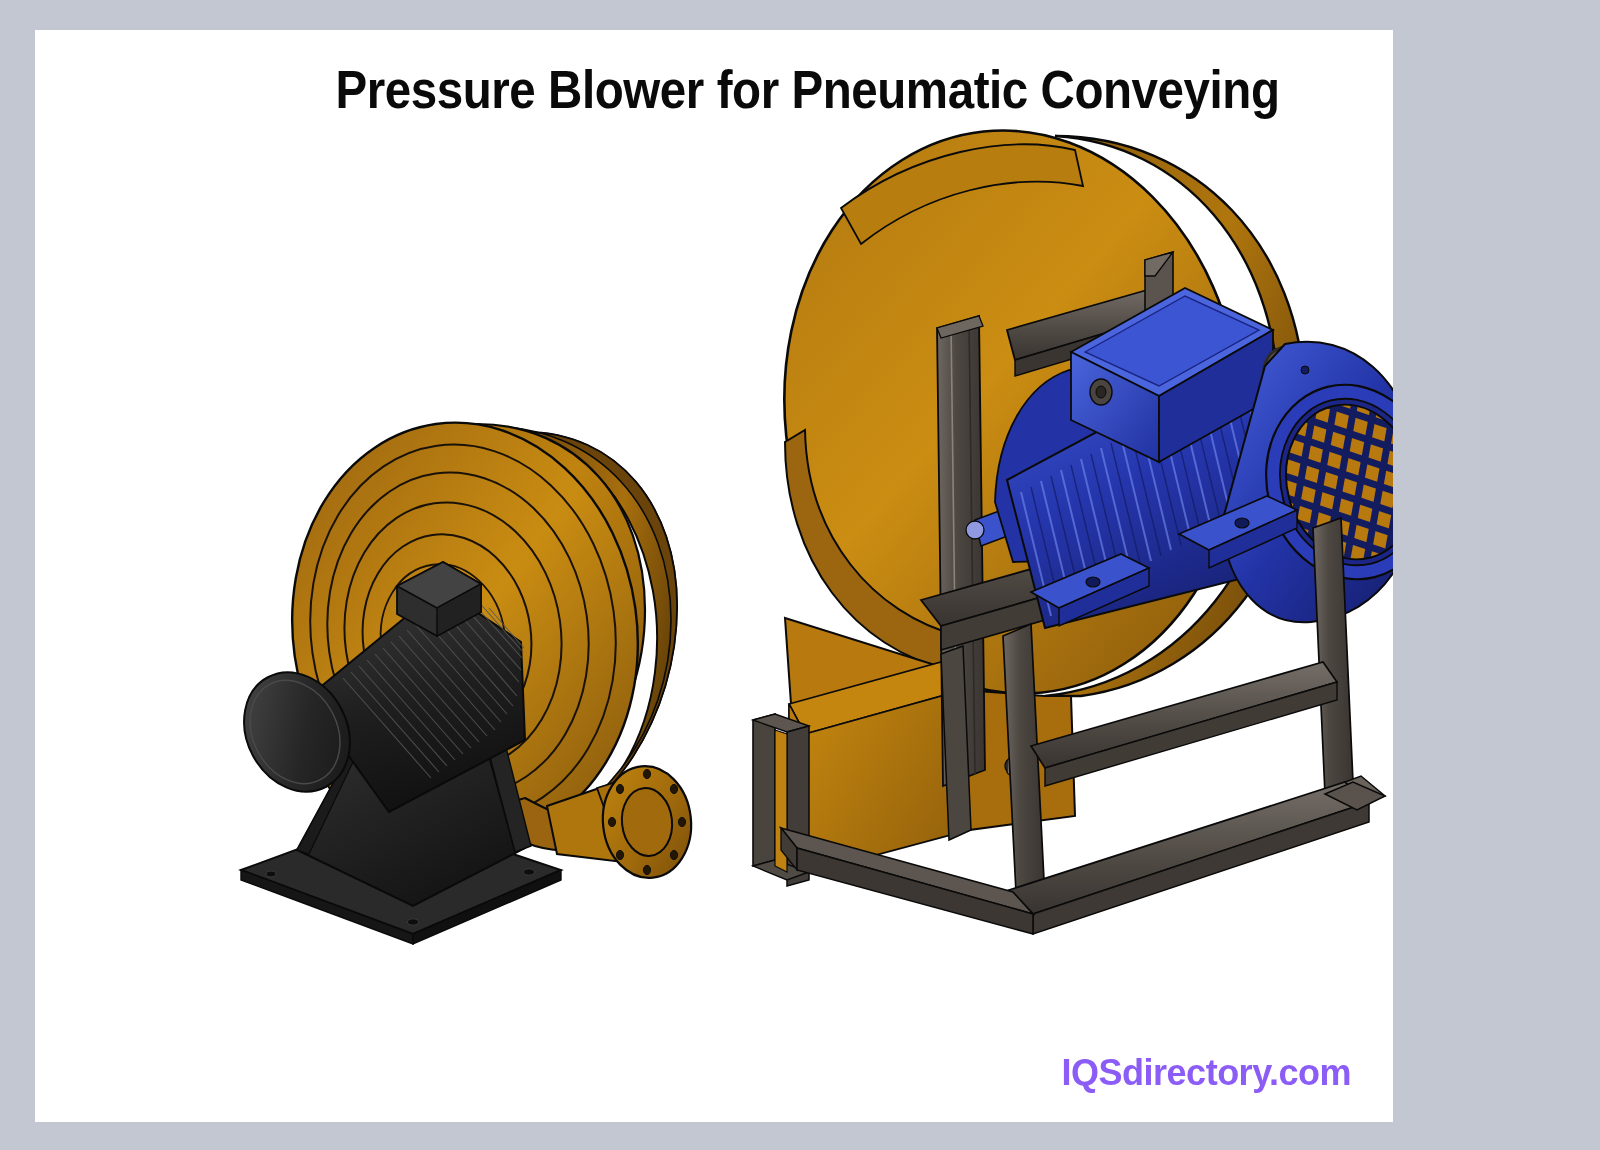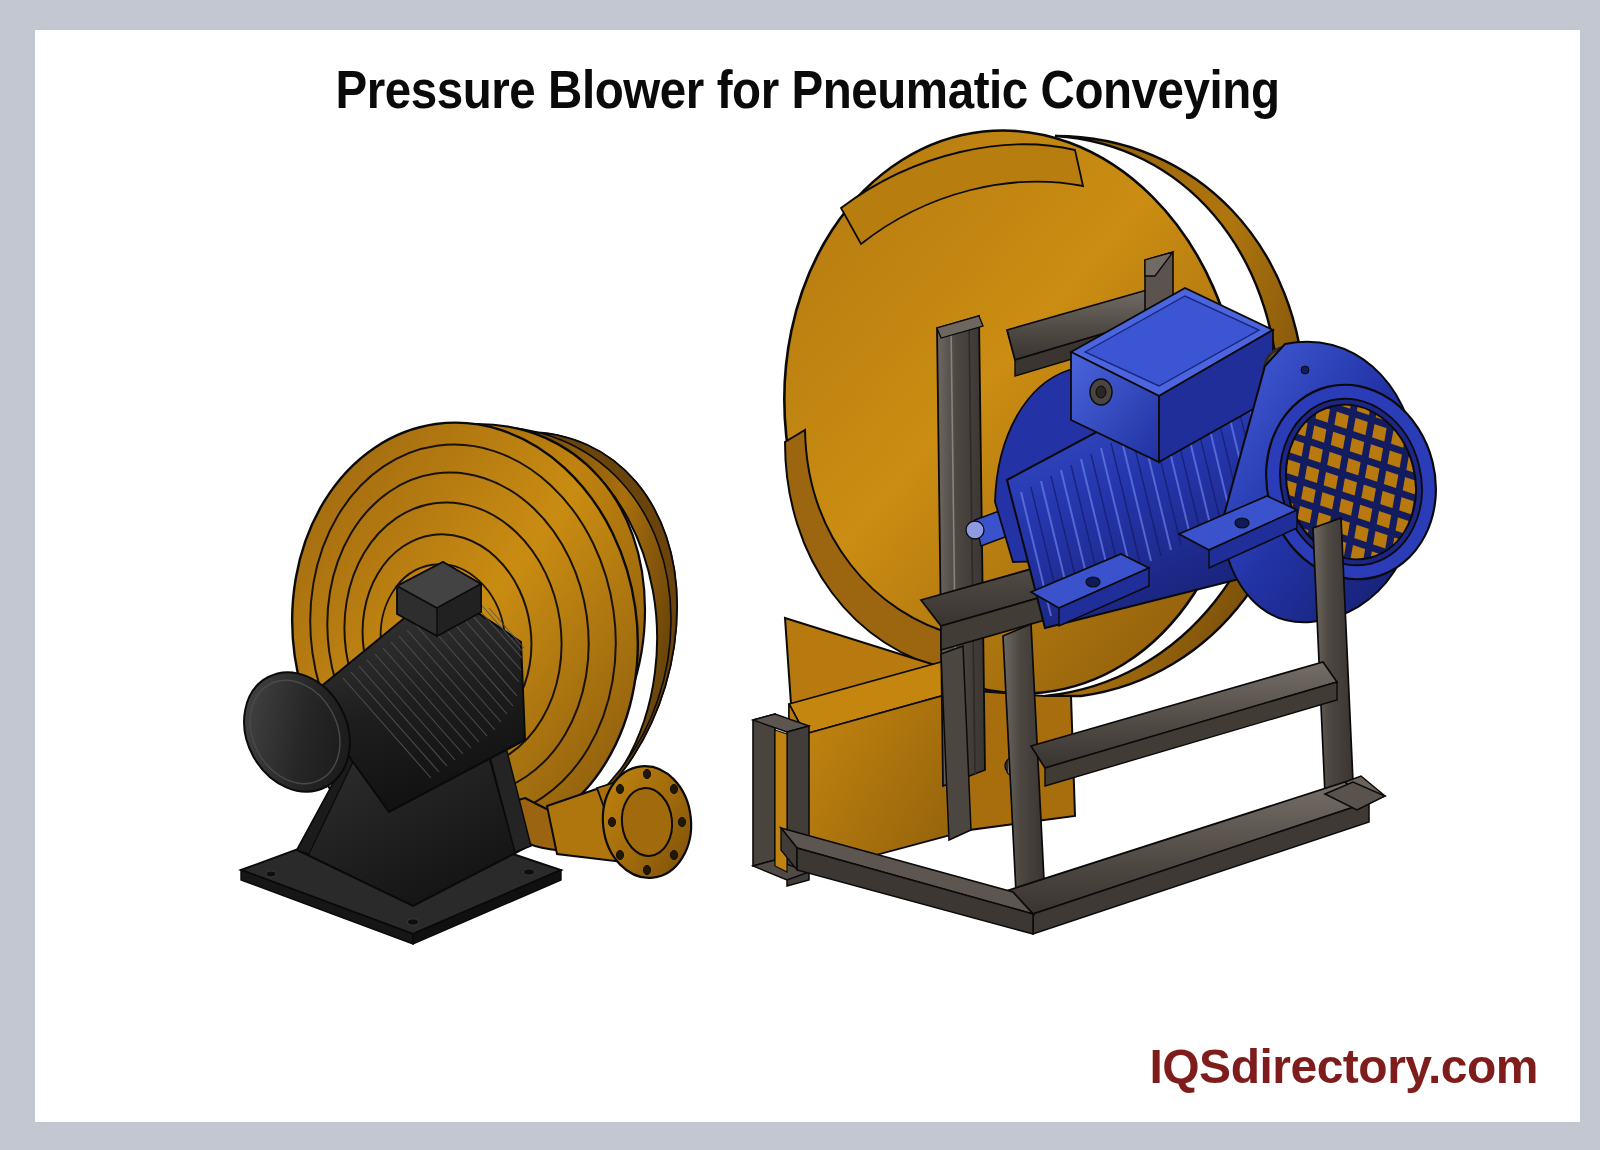--- a/index.html
+++ b/index.html
@@ -18,21 +18,21 @@
     position: relative;
     width: 1600px;
     height: 1150px;
     background: #c3c7d2;
   }
 
   #canvas {
     position: absolute;
     left: 35px;
     top: 30px;
-    width: 1545px;
+    width: 1358px;
     height: 1092px;
     background: #ffffff;
     overflow: hidden;
   }
 
   #title {
     position: absolute;
     left: 0;
     top: 28px;
     width: 1545px;
@@ -46,22 +46,22 @@
     transform-origin: 50% 50%;
     white-space: nowrap;
   }
 
   #watermark {
     position: absolute;
     right: 42px;
     bottom: 28px;
     font-family: "Liberation Sans", sans-serif;
     font-weight: bold;
-    font-size: 48px;
-    color: #7f1d1d;
+    font-size: 36px;
+    color: #8b5cf6;
     letter-spacing: -0.5px;
     white-space: nowrap;
   }
 
   .figure {
     position: absolute;
   }
 
   #figure-left {
     left: 190px;

